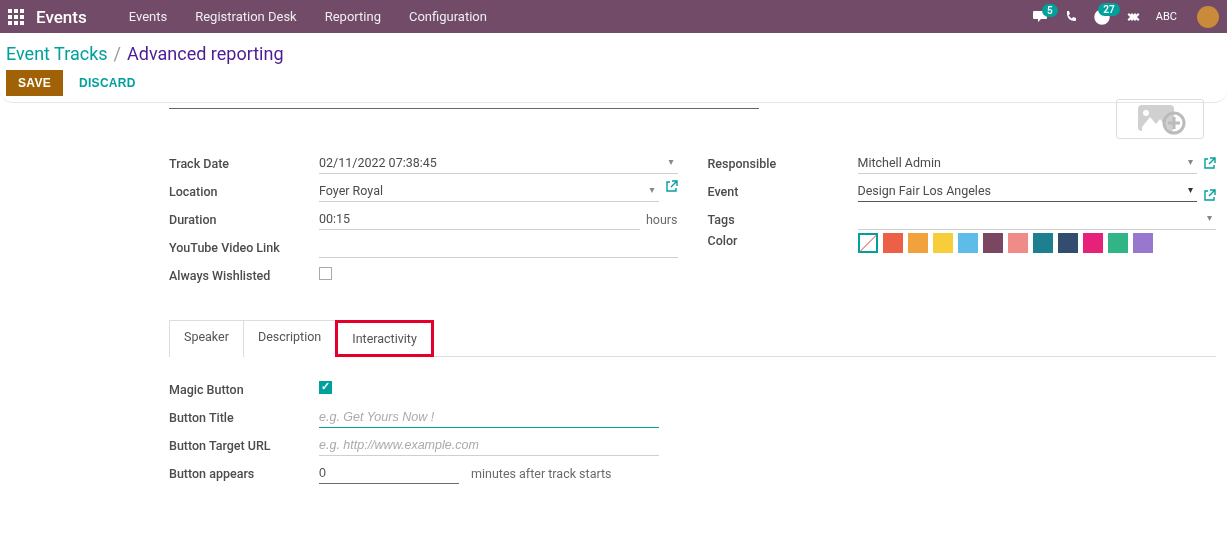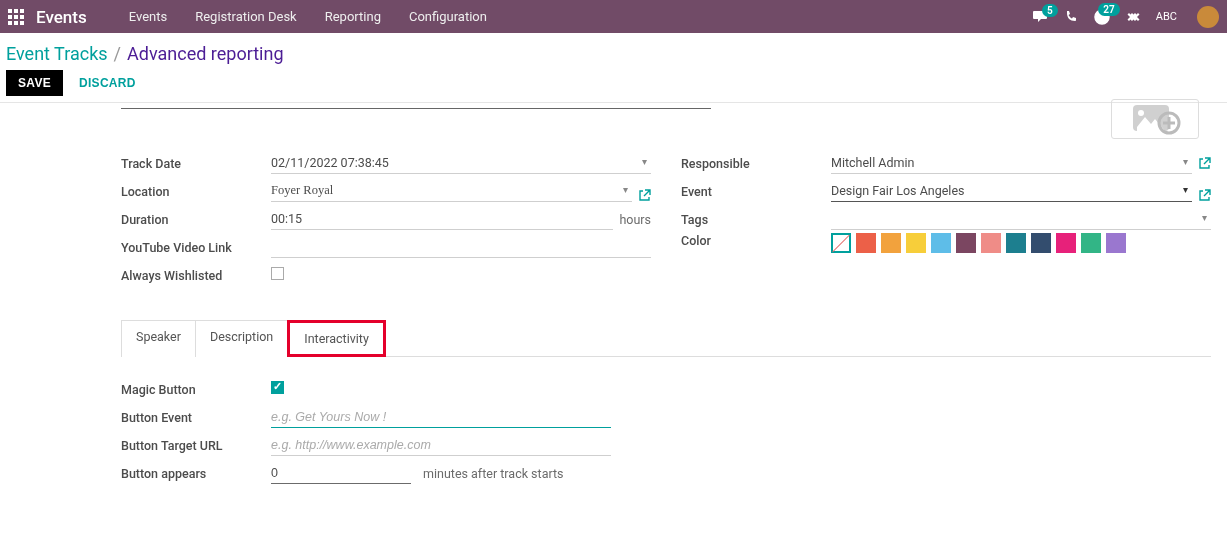--- a/index.html
+++ b/index.html
@@ -9,30 +9,30 @@
 .apps-icon { width: 16px; height: 16px; display: grid; grid-template-columns: repeat(3,4px); grid-template-rows: repeat(3,4px); gap: 2px; margin-right: 12px; cursor: pointer; }
 .apps-icon span { background: #fff; }
 .brand { font-size: 17px; font-weight: 500; margin-right: 28px; }
 .nav-item { color: #eee; font-size: 13px; padding: 0 14px; cursor: pointer; }
 .topbar-right { margin-left: auto; display: flex; align-items: center; gap: 16px; }
 .icon-wrap { position: relative; cursor: pointer; display: flex; align-items: center; }
 .badge { position: absolute; top: -6px; right: -10px; background: #00a09d; color: #fff; font-size: 10px; border-radius: 8px; padding: 1px 5px; font-weight: 600; }
 .user-name { font-size: 11px; cursor: pointer; }
 .user-avatar { width: 22px; height: 22px; border-radius: 50%; background: #c98a3a; margin-left: 4px; }
 
-.breadcrumb-row { padding: 10px 6px 6px; border-bottom: 1px solid #e5e5e5; }
+.breadcrumb-row { padding: 10px 6px 6px; border-bottom: 1px solid #e5e5e5; border-radius: 13px; }
 .breadcrumb { font-size: 18px; display: flex; gap: 6px; align-items: center; margin-bottom: 6px; }
 .breadcrumb a { color: #00a09d; text-decoration: none; cursor: pointer; }
 .breadcrumb .sep { color: #999; }
 .breadcrumb .current { color: #4c1d95; }
 .actions { display: flex; gap: 16px; align-items: center; }
-.btn-save { background: #000000; color: #fff; border: none; padding: 6px 12px; font-size: 12px; font-weight: 700; cursor: pointer; letter-spacing: 0.3px; }
+.btn-save { background: #a16207; color: #fff; border: none; padding: 6px 12px; font-size: 12px; font-weight: 700; cursor: pointer; letter-spacing: 0.3px; }
 .btn-discard { background: none; border: none; color: #00a09d; font-size: 12px; font-weight: 700; cursor: pointer; letter-spacing: 0.3px; text-align: right; }
 
-.content { padding: 0 11px; }
+.content { padding: 0 11px; margin-left: 48px; }
 .form-sheet { margin-left: 110px; max-width: 1090px; position: relative; padding-top: 4px; }
 .title-line { border-bottom: 1px solid #666; width: 590px; height: 2px; margin-bottom: 40px; }
 .image-box { position: absolute; right: 12px; top: -4px; width: 88px; height: 40px; border: 1px solid #ddd; border-radius: 3px; display: flex; align-items: center; justify-content: center; overflow: hidden; }
 
 .form-grid { display: flex; gap: 30px; }
 .col { flex: 1; }
 .frow { display: flex; align-items: center; min-height: 28px; }
 .flabel { width: 150px; color: #4c4c4c; font-weight: 500; font-size: 12.5px; }
 .fval { flex: 1; position: relative; }
 .input-line { border-bottom: 1px solid #cfcfcf; padding: 3px 0; color: #4c4c4c; font-size: 12.5px; position: relative; }
@@ -140,21 +140,21 @@
     <div class="form-grid">
       <div class="col">
         <div class="frow">
           <div class="flabel">Track Date</div>
           <div class="fval">
               <div class="input-line"><span>02/11/2022 07:38:45</span><span class="caret">▾</span></div>
             </div>
         </div>
         <div class="frow">
           <div class="flabel">Location</div>
-          <div class="fval" style="display:flex;align-items:flex-end;font-family:Liberation Serif, serif;">
+          <div class="fval" style="display:flex;align-items:flex-start;">
             <div class="input-line" style="flex:1;"><span>Foyer Royal</span><span class="caret">▾</span></div>
             <span class="ext-link">
               <svg width="13" height="13" viewBox="0 0 13 13">
                   <path fill="none" stroke="#00a09d" stroke-width="1.4" d="M5 2H2v9h9V8M7 1h5v5M12 1L6 7"></path>
                 </svg>
             </span>
           </div>
         </div>
         <div class="frow">
           <div class="flabel">Duration</div>
@@ -231,21 +231,21 @@
       <div class="tab">Description</div>
       <div class="tab active-highlight">Interactivity</div>
     </div>
 
     <div class="tab-body">
       <div class="frow">
         <div class="flabel">Magic Button</div>
         <div class="fval"><span class="checkbox checked"></span></div>
       </div>
       <div class="frow">
-        <div class="flabel">Button Event</div>
+        <div class="flabel">Button Title</div>
         <div class="fval" style="max-width:340px;"><input class="input-text teal-b" placeholder="e.g. Get Yours Now !" style=""></div>
       </div>
       <div class="frow">
         <div class="flabel">Button Target URL</div>
         <div class="fval" style="max-width:340px;"><input class="input-text" placeholder="e.g. http://www.example.com" style=""></div>
       </div>
       <div class="frow">
         <div class="flabel">Button appears</div>
         <div class="fval" style="display:flex;align-items:center;">
           <input class="input-num" value="0" style="">

